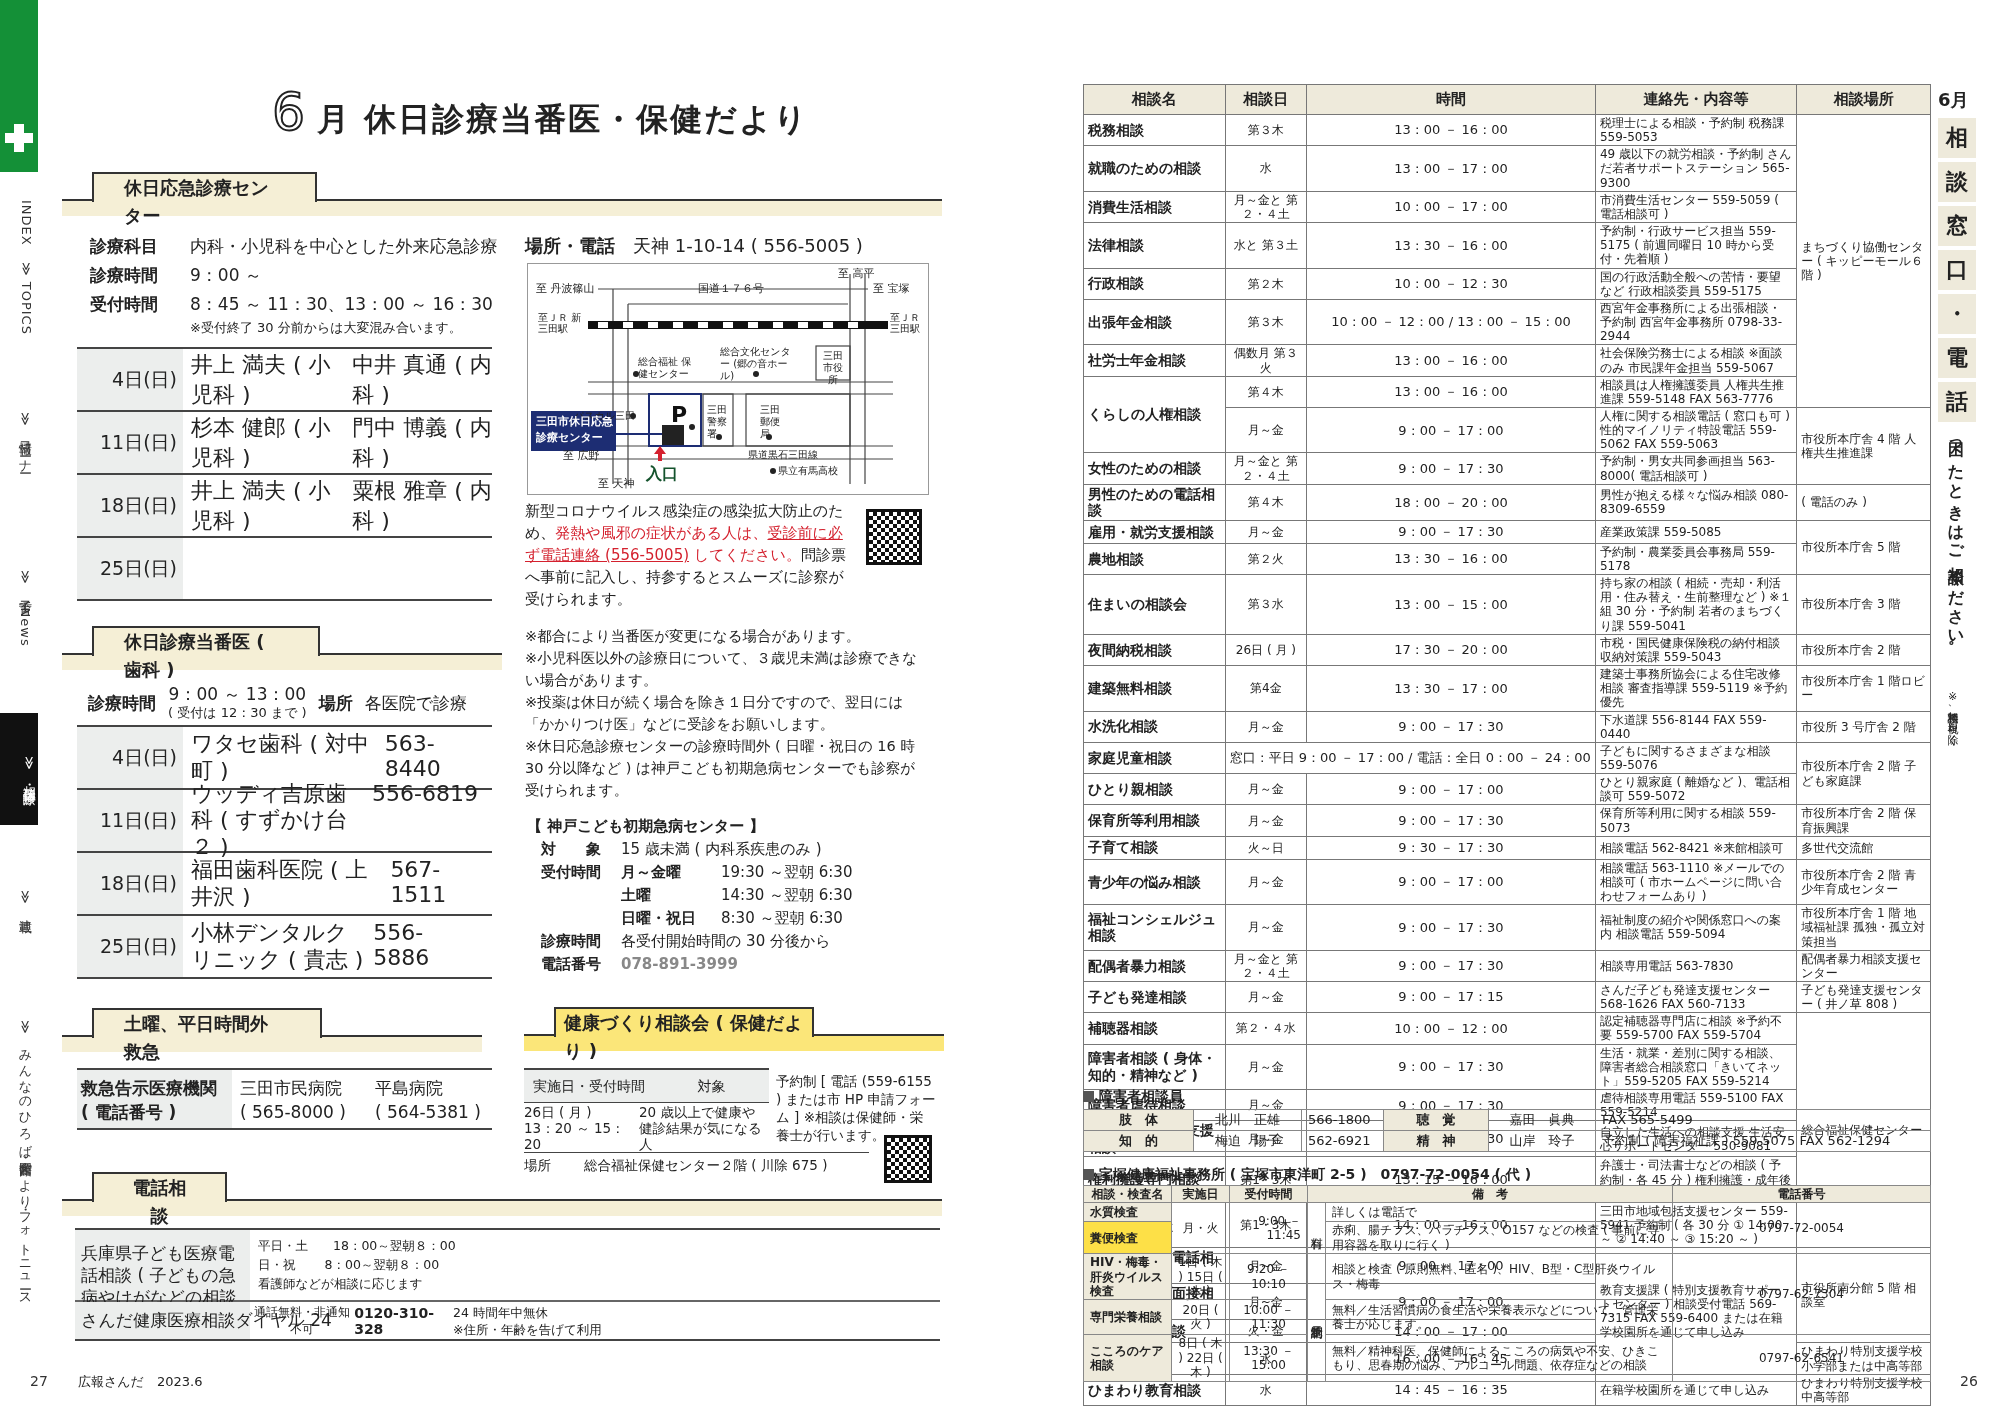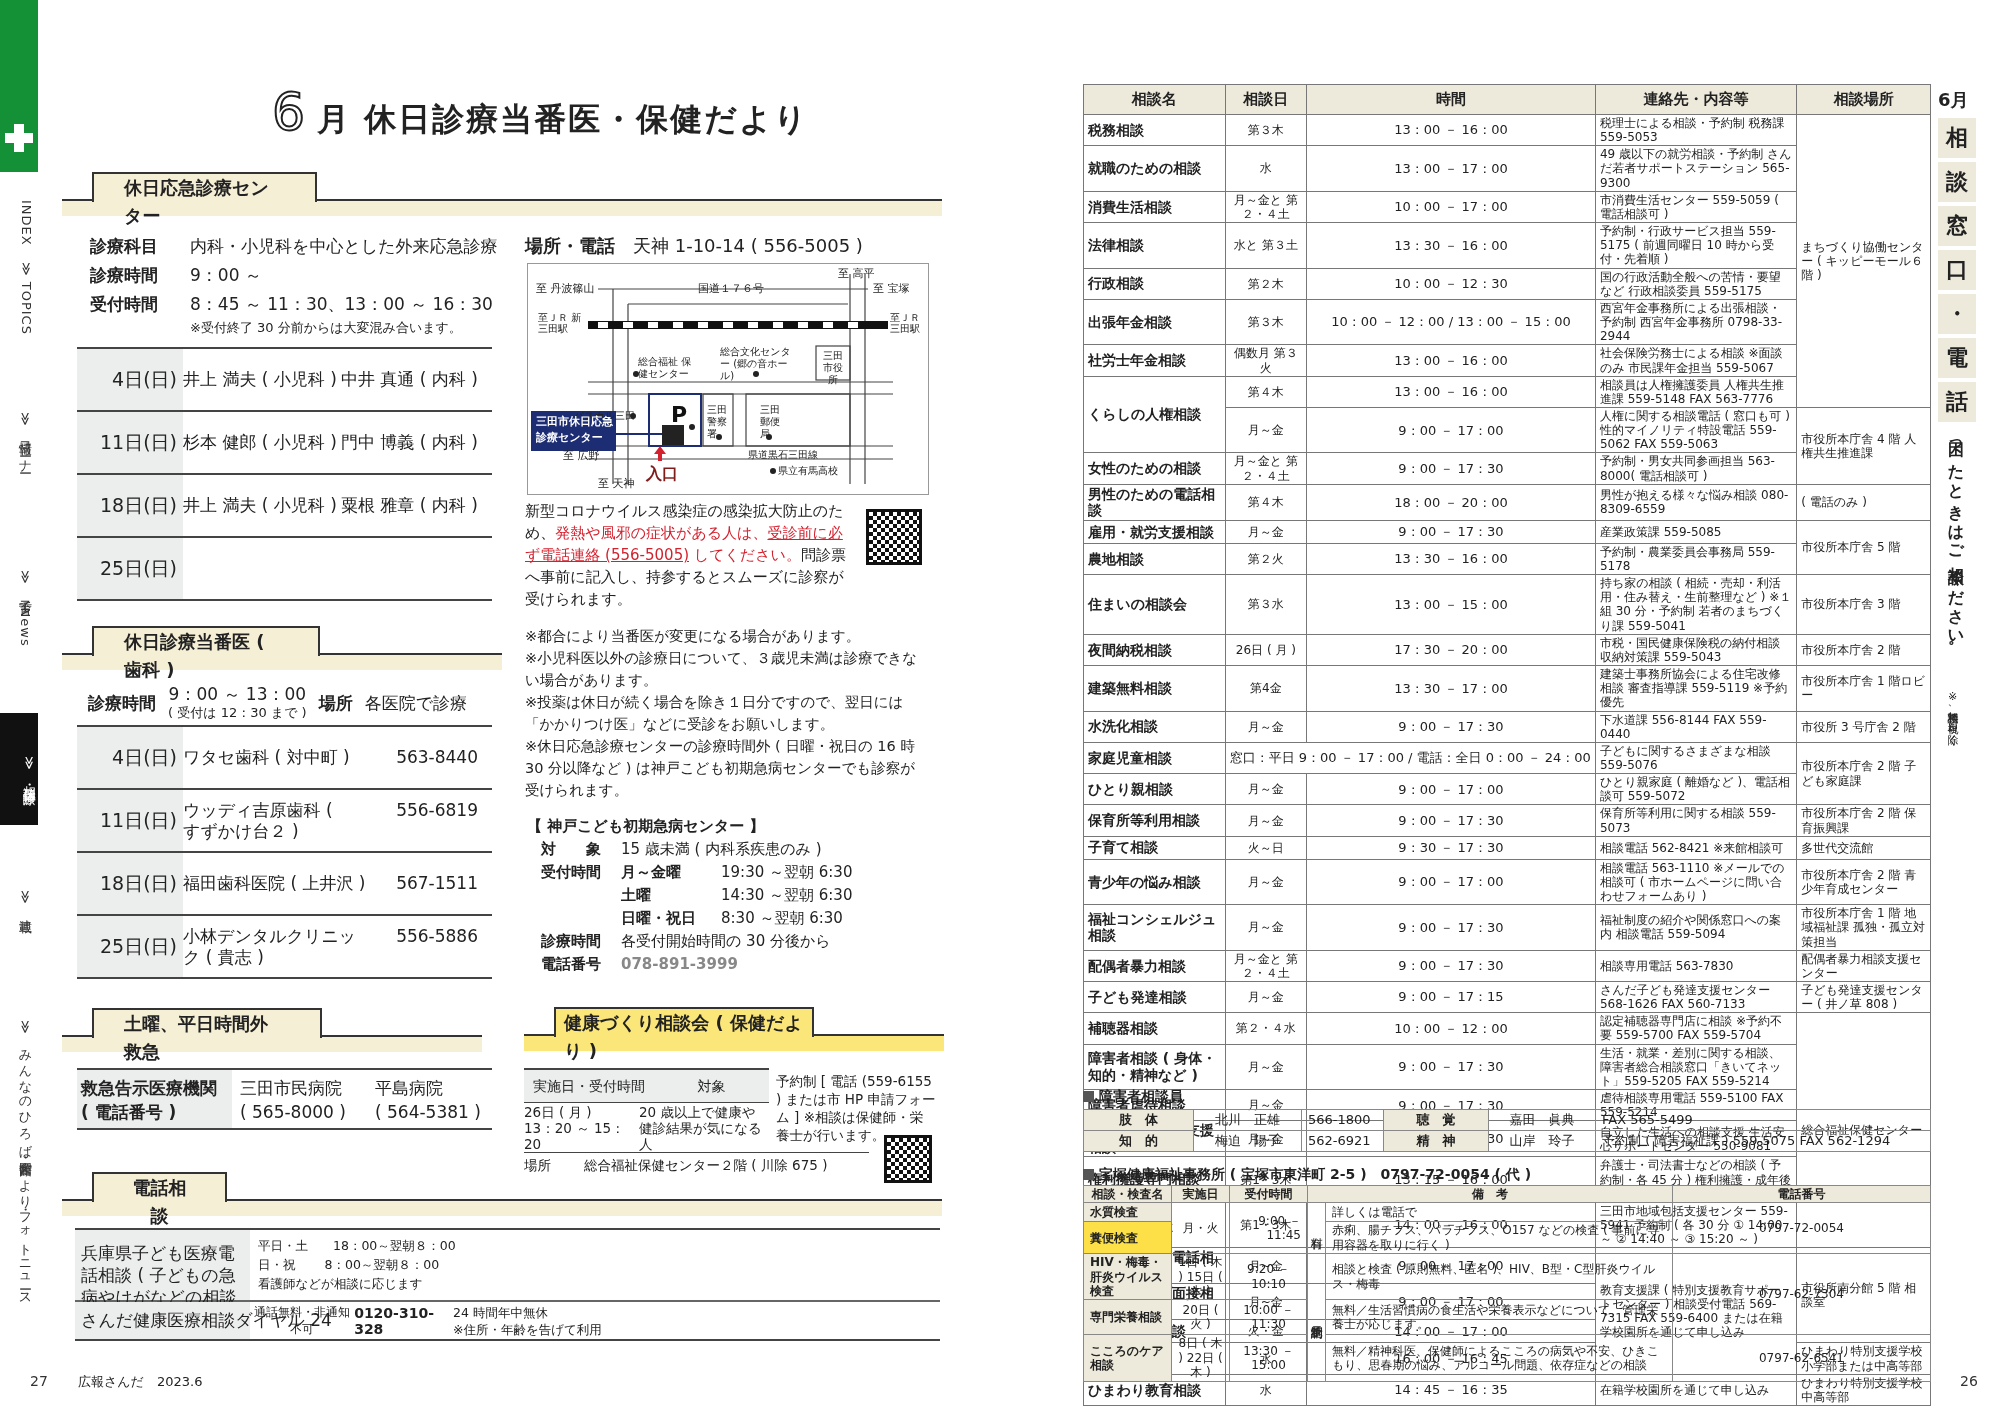--- a/index.html
+++ b/index.html
@@ -19,21 +19,21 @@
 
 .sec{position:absolute;height:46px}
 .sec .band{position:absolute;left:0;right:0;top:27px;height:17px;background:#f5efd6;border-top:2px solid #333}
 .sec .tab{position:absolute;left:30px;top:0;height:30px;border:2px solid #333;border-bottom:none;background:#f5efd6;padding:0 30px;font-size:18px;font-weight:bold;line-height:28px;z-index:2}
 .sec.yellow .band,.sec.yellow .tab{background:#fbe679}
 
 .lbl{font-weight:bold}
 .duty{position:absolute;left:77px;width:415px}
 .duty .r{display:flex;height:63px;border-bottom:2px solid #444;align-items:center}
 .duty .d{width:106px;height:100%;background:#eceeed;display:flex;align-items:center;justify-content:flex-end;padding-right:6px;font-size:19px}
-.duty .t{font-size:17px;flex:1;display:flex;gap:4px}
+.duty .t{padding-left:8px;font-size:22px;flex:1;display:flex;gap:4px}
 .dent .t{justify-content:space-between;padding-right:14px}
 .dent .t .n{line-height:1.2}
 small.note{font-size:13px}
 
 table{border-collapse:collapse}
 .rt{position:absolute;left:1083px;top:84px;width:848px;font-size:12px}
 .rt th{background:#eeeadb;font-size:15px;height:30px;border:1px solid #777}
 .rt td{border:1px solid #777;padding:1px 4px;line-height:1.18;vertical-align:middle}
 .rt td.n{font-size:14px;font-weight:bold;color:#222}
 .rt td.c{text-align:center;font-size:12px}
@@ -171,21 +171,21 @@
   <span class="abs" style="left:192px;top:82px;font-size:10px;width:80px;line-height:12px">総合文化センター (郷の音ホール)</span>
   <span class="abs" style="left:292px;top:86px;font-size:10px;width:26px;line-height:12px;text-align:center">三田 市役所</span>
   <span class="abs" style="left:46px;top:145px;font-size:10px">パスカル三田</span>
   <span class="abs" style="left:179px;top:140px;font-size:10px;width:24px;line-height:12px">三田 警察署</span>
   <span class="abs" style="left:232px;top:140px;font-size:10px;width:24px;line-height:12px">三田 郵便局</span>
   <span class="abs" style="left:8px;top:150px;font-size:11px;font-weight:bold;color:#fff;width:78px;line-height:16px">三田市休日応急 診療センター</span>
   <span class="abs" style="left:35px;top:184px;font-size:11px">至 広野</span>
   <span class="abs" style="left:70px;top:212px;font-size:11px">至 天神</span>
   <span class="abs" style="left:220px;top:184px;font-size:10px">県道黒石三田線</span>
   <span class="abs" style="left:250px;top:200px;font-size:10px">県立有馬高校</span>
-  <span class="abs" style="left:118px;top:200px;font-size:16px;font-weight:bold;color:#7f1d1d">入口</span>
+  <span class="abs" style="left:118px;top:200px;font-size:16px;font-weight:bold;color:#14532d">入口</span>
 </div>
 
 <div class="abs" style="left:525px;top:500px;width:330px;font-size:15px;line-height:22px">
   <span>新型コロナウイルス感染症の感染拡大防止のため、</span><span class="red">発熱や風邪の症状がある人は、</span><span class="red ul">受診前に必ず電話連絡 (556-5005)</span><span class="red"> してください。</span><span>問診票へ事前に記入し、持参するとスムーズに診察が受けられます。</span>
 </div>
 <div class="abs qr" style="left:866px;top:509px;width:56px;height:56px"></div>
 
 <div class="abs" style="left:525px;top:625px;width:400px;font-size:14.5px;line-height:22px">
   <div>※都合により当番医が変更になる場合があります。</div>
   <div>※小児科医以外の診療日について、３歳児未満は診療できない場合があります。</div>

